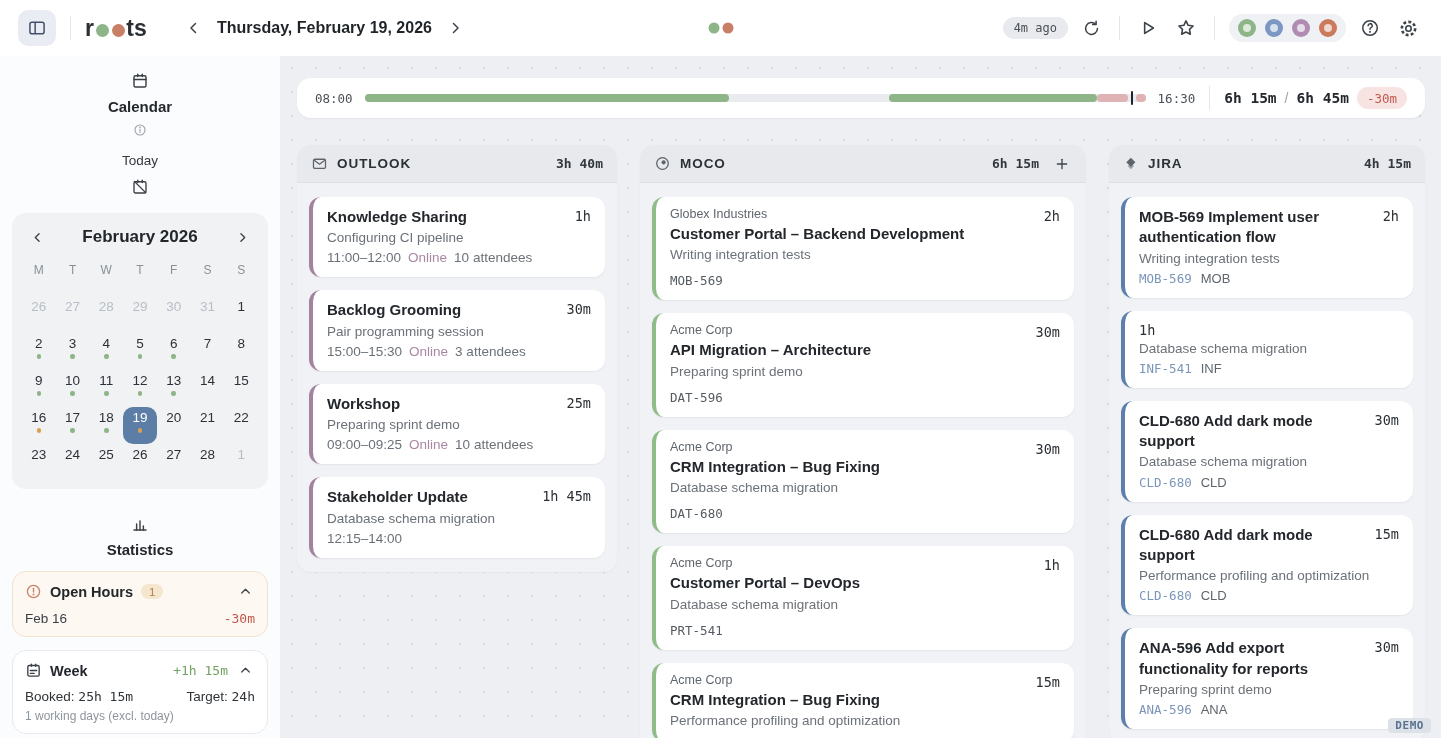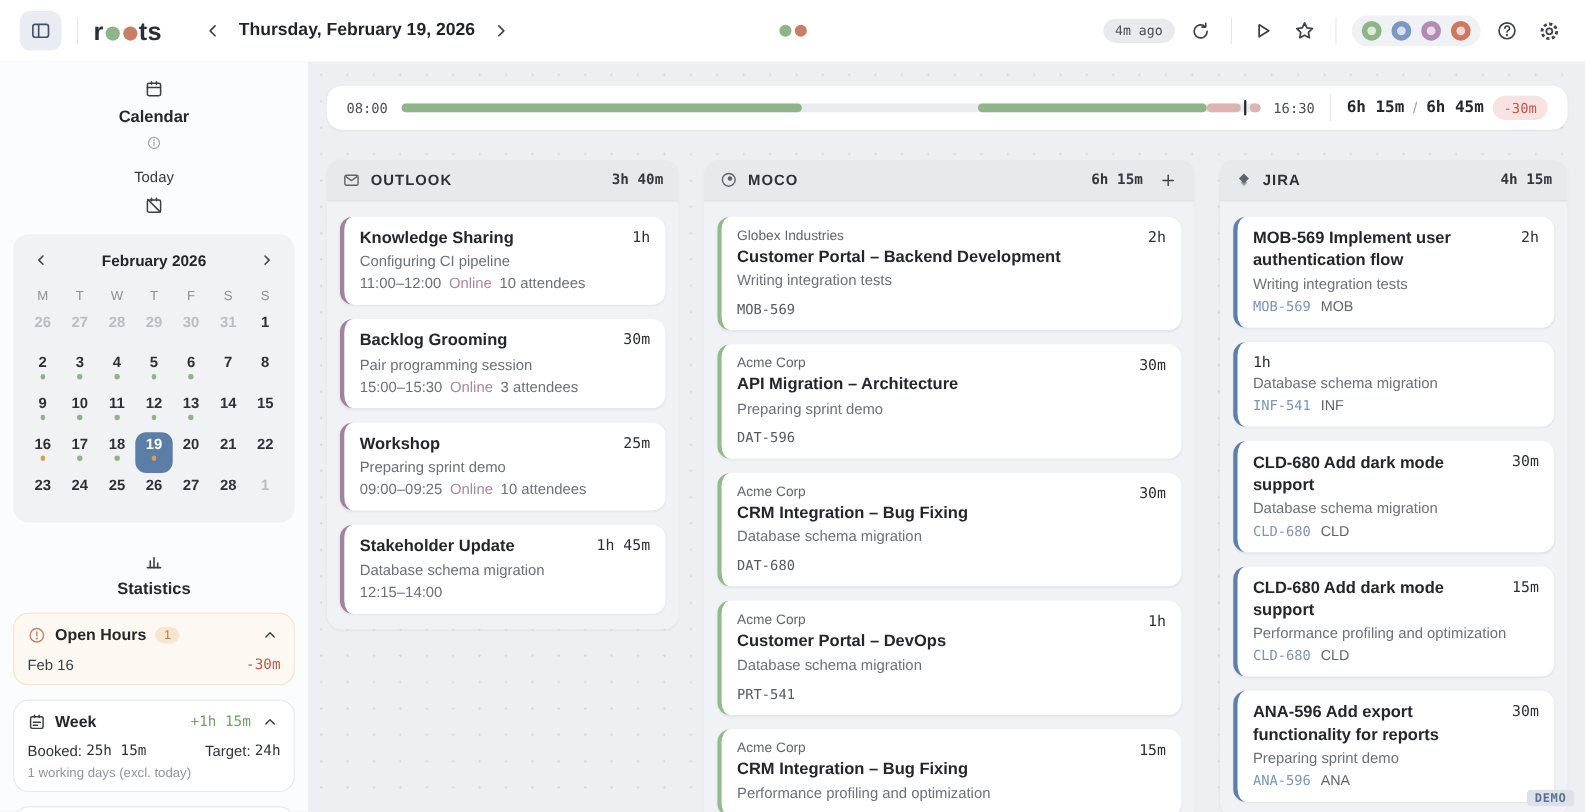--- a/index.html
+++ b/index.html
@@ -62,25 +62,25 @@
     border-radius:11px;
   }
 
   
   .section-head { display:flex; align-items:center; gap:8px;flex-direction:column; }
   .section-title { font-size:15px; font-weight:700; color:#24282d; }
   .spacer { flex:1; }
   .today-btn { background:none; border:none; font-size:13.5px; color:#33383e; cursor:pointer; }
   .month-box { margin-top:15px; background:#f0f2f4; border-radius:14px; padding:12px 10px 8px 10px; }
   .month-nav { display:flex; align-items:center; padding:2px 6px; }
-  .month-label { flex:1; text-align:center; font-size:14px; font-weight:600; color:#23272c; }
+  .month-label { flex:1; text-align:center; font-size:17px; font-weight:600; color:#23272c; }
   .weekday-row, .cal-grid { display:grid; grid-template-columns:repeat(7,1fr); }
   .weekday-row { margin-top:14px; }
   .weekday-row span { text-align:center; font-size:12px; color:#8a9097; }
-  .cal-grid { margin-top:6px;font-weight:bold; }
+  .cal-grid { margin-top:19px; }
   .day {
     height:37px; display:flex; flex-direction:column; align-items:center;
     justify-content:flex-start; padding-top:3px; cursor:pointer; border-radius:10px;
     font-size:13.5px; color:#2d3238;
   }
   .day.muted { color:#b9bec6; }
   .day-dot { width:4.5px; height:4.5px; border-radius:50%; margin-top:3px; background:transparent; }
   .day-dot.green { background:var(--accent-green,#8db588); }
   .day-dot.orange { background:#d6a14a; }
   .day.selected { background:var(--selected-day,#5c7da6); color:#ffffff; height:37px; }

